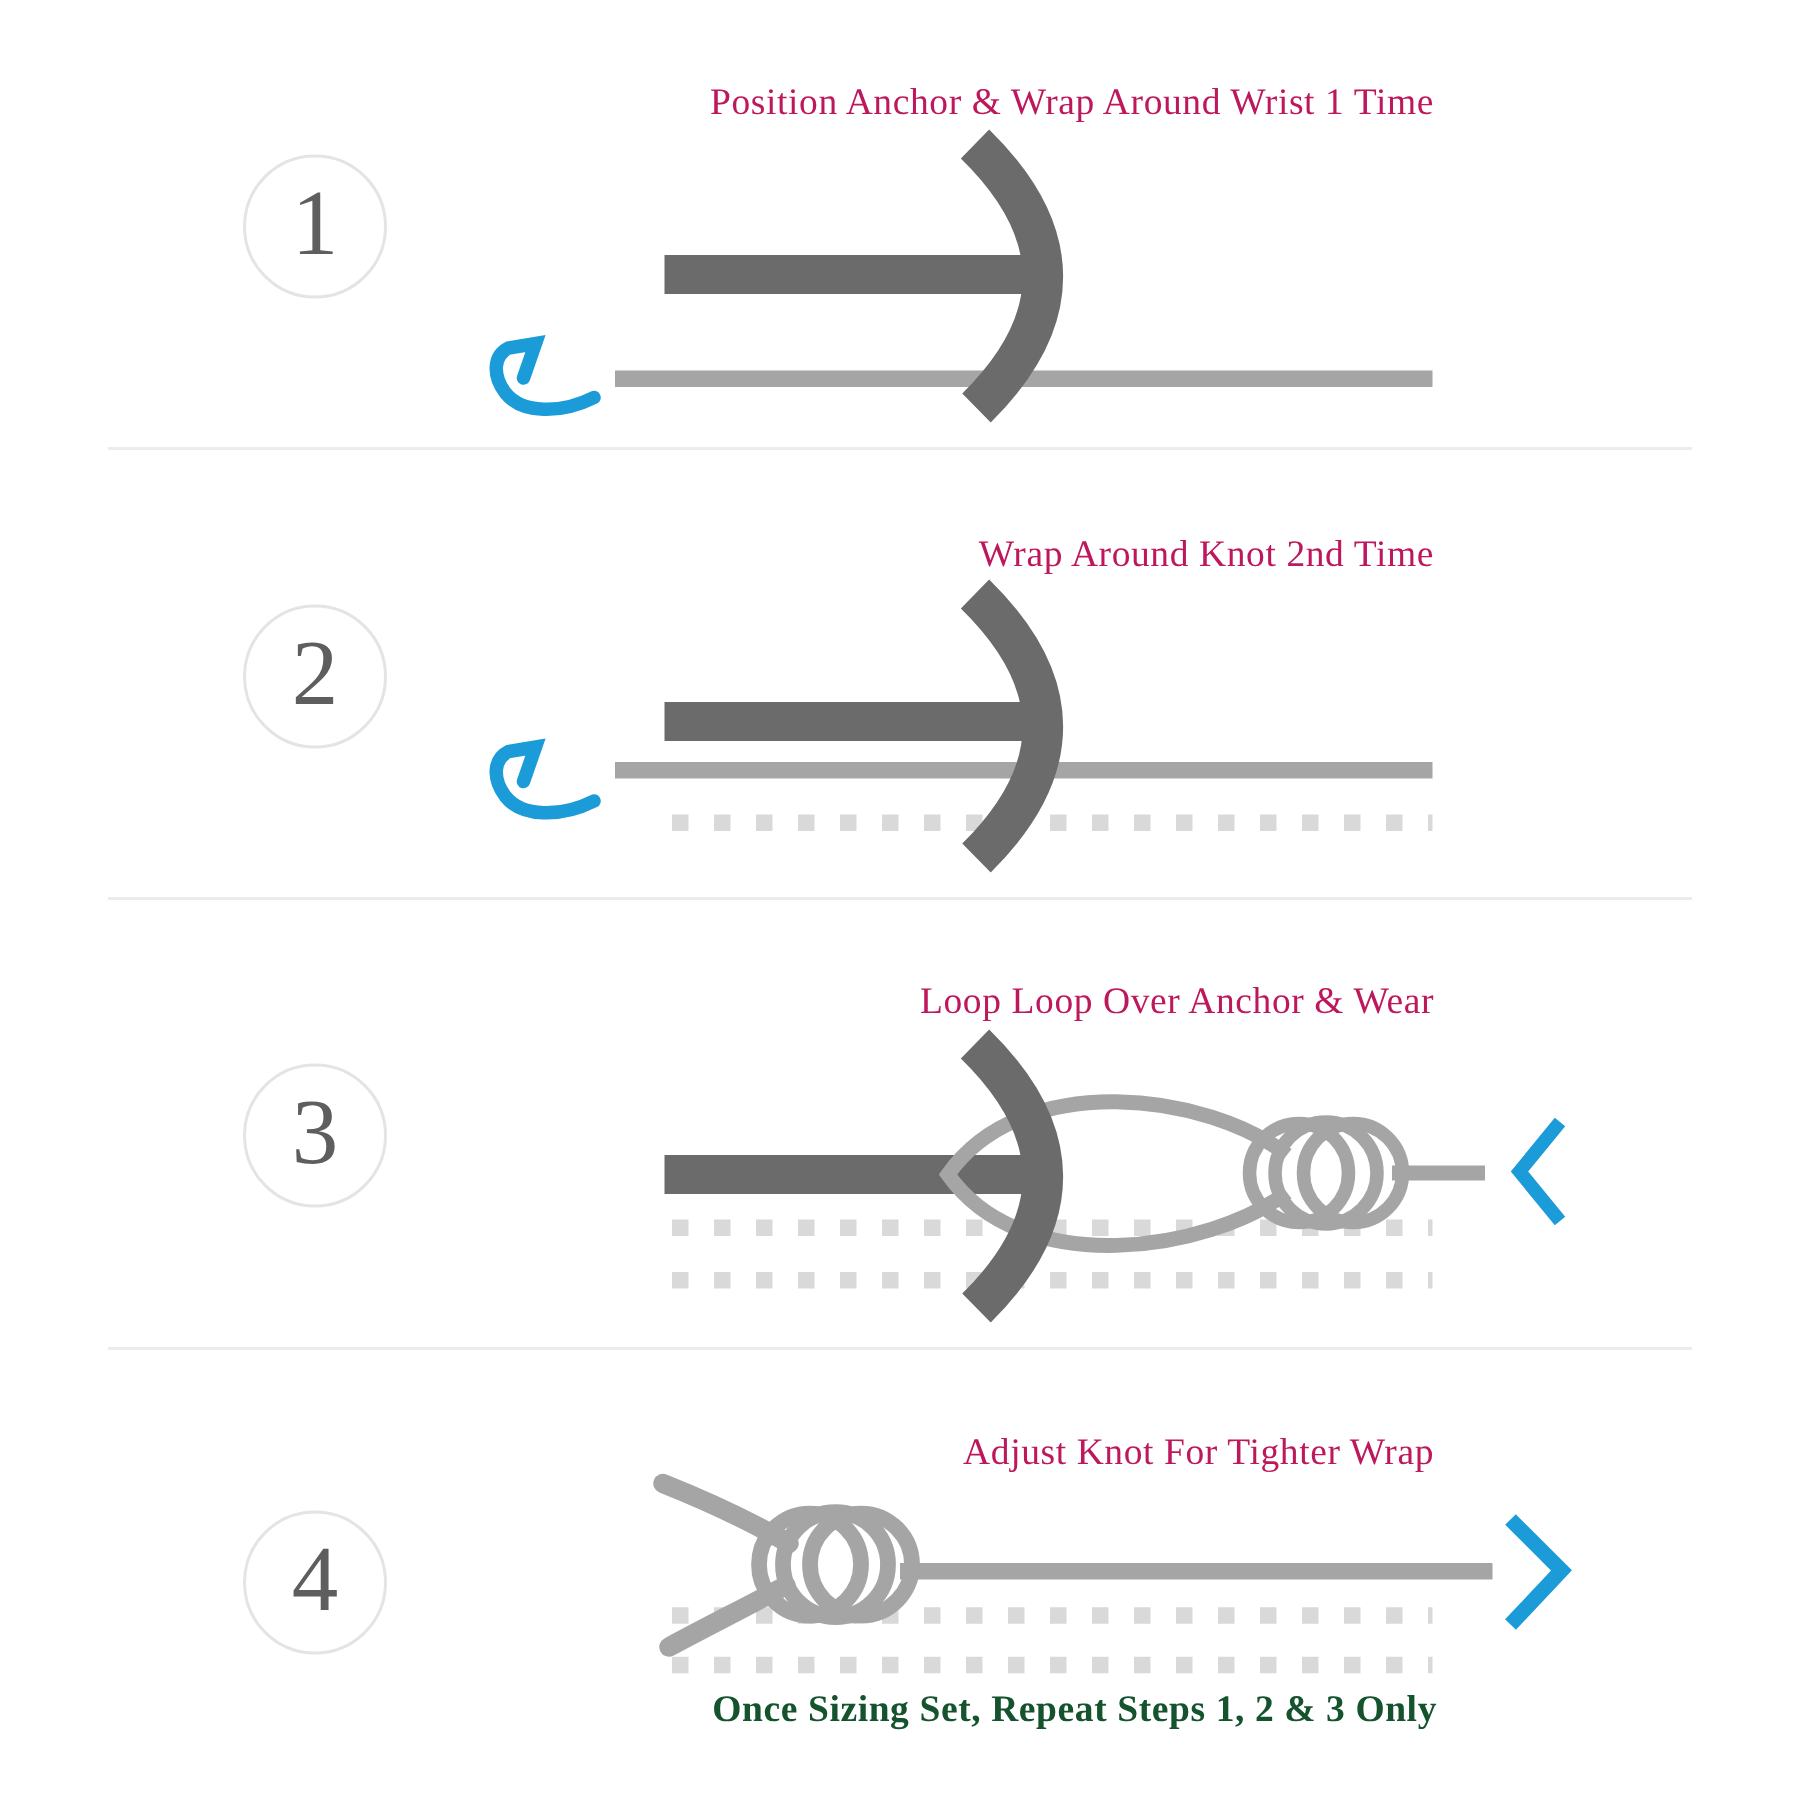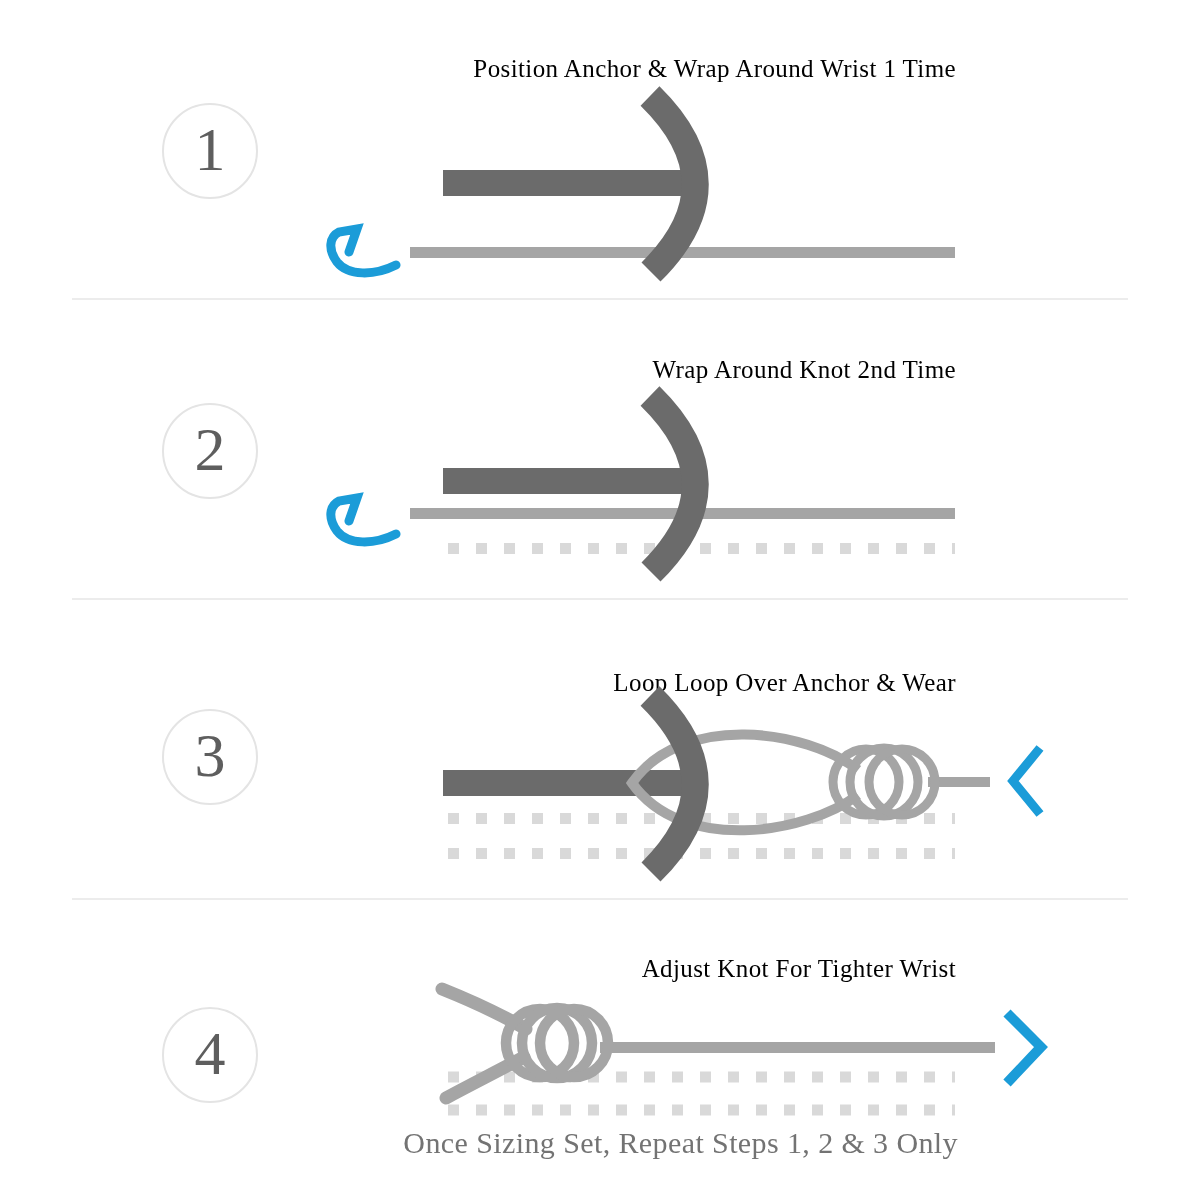--- a/index.html
+++ b/index.html
@@ -9,32 +9,33 @@
     background:#ffffff;
     overflow:hidden;
     font-family:"Liberation Serif", serif;
   }
   .step-svg{position:absolute;left:0;display:block;}
   .step-title{
     position:absolute;
     right:244px;
     font-size:25px;
     line-height:27px;
-    color:#000000;
+    color:#be185d;
     letter-spacing:0.4px;
     white-space:nowrap;
   }
   .footnote{
     position:absolute;
     right:242px;
     top:1126px;
-    font-size:30px;
-    color:#737373;
+    font-size:25px;
+    color:#14532d;
     letter-spacing:0.4px;
     white-space:nowrap;
+    font-weight:bold;
   }
   .step-circle{
     position:absolute;
     left:162px;
     width:92px;height:92px;
     border:2px solid #e4e4e4;
     border-radius:50%;
     background:#ffffff;
     display:flex;align-items:center;justify-content:center;
   }
@@ -74,41 +75,41 @@
   </div>
   <svg class="step-svg" style="top:300px;" width="1200" height="300" viewBox="0 0 1200 300">
     <line x1="448" y1="248.5" x2="955" y2="248.5" stroke="#d9d9d9" stroke-width="11" stroke-dasharray="11 17"></line>
     <rect x="410" y="208" width="545" height="11" fill="#a5a5a5"></rect>
     <rect x="443" y="168" width="240" height="26" fill="#6b6b6b"></rect>
     <path d="M 650 96 Q 740 184 651 272" fill="none" stroke="#6b6b6b" stroke-width="27"></path>
     <path d="M 396 265 C 374 276 348 276 337 262 C 328 250 329 237 339 232 L 357 229 L 349 252" transform="translate(0,-31)" fill="none" stroke="#1b9cd8" stroke-width="9" stroke-linecap="round" stroke-linejoin="miter"></path>
   </svg>
   <div class="divider" style="top:598px;"></div>
 
-  <div class="step-title" style="top:654px;margin-top:15px;">Loop Loop Over Anchor &amp; Wear</div>
+  <div class="step-title" style="top:654px;">Loop Loop Over Anchor &amp; Wear</div>
   <div class="step-circle" style="top:709px;">
     <span class="step-number">3</span>
   </div>
   <svg class="step-svg" style="top:600px;" width="1200" height="300" viewBox="0 0 1200 300">
     <line x1="448" y1="218.5" x2="955" y2="218.5" stroke="#d9d9d9" stroke-width="11" stroke-dasharray="11 17"></line>
     <line x1="448" y1="253.5" x2="955" y2="253.5" stroke="#d9d9d9" stroke-width="11" stroke-dasharray="11 17"></line>
     <rect x="443" y="170" width="240" height="26" fill="#6b6b6b"></rect>
     <path d="M 858 170 C 806 129 682 112 632 183 C 682 254 806 234 858 195" fill="none" stroke="#a5a5a5" stroke-width="10"></path>
     <path d="M 650 96 Q 740 184 651 272" fill="none" stroke="#6b6b6b" stroke-width="27"></path>
     <rect x="928" y="177" width="62" height="10" fill="#a5a5a5"></rect>
     <g>
       <circle cx="866" cy="182" r="33" fill="none" stroke="#a5a5a5" stroke-width="9"></circle>
       <circle cx="884" cy="182" r="34" fill="none" stroke="#a5a5a5" stroke-width="9"></circle>
       <circle cx="902" cy="182" r="33" fill="none" stroke="#a5a5a5" stroke-width="9"></circle>
     </g>
     <path d="M 1040 148 L 1013 181 L 1040 214" fill="none" stroke="#1b9cd8" stroke-width="9" stroke-linejoin="miter"></path>
   </svg>
   <div class="divider" style="top:898px;"></div>
 
-  <div class="step-title" style="top:955px;">Adjust Knot For Tighter Wrist</div>
+  <div class="step-title" style="top:955px;">Adjust Knot For Tighter Wrap</div>
   <div class="step-circle" style="top:1007px;">
     <span class="step-number">4</span>
   </div>
   <svg class="step-svg" style="top:900px;" width="1200" height="300" viewBox="0 0 1200 300">
     <line x1="448" y1="177" x2="955" y2="177" stroke="#d9d9d9" stroke-width="11" stroke-dasharray="11 17"></line>
     <line x1="448" y1="210" x2="955" y2="210" stroke="#d9d9d9" stroke-width="11" stroke-dasharray="11 17"></line>
     <path d="M 442 89 C 472 101 500 114 526 129" fill="none" stroke="#a5a5a5" stroke-width="13" stroke-linecap="round"></path>
     <path d="M 524 157 C 498 171 470 185 446 198" fill="none" stroke="#a5a5a5" stroke-width="13" stroke-linecap="round"></path>
     <rect x="600" y="142" width="395" height="11" fill="#a5a5a5"></rect>
     <g>

